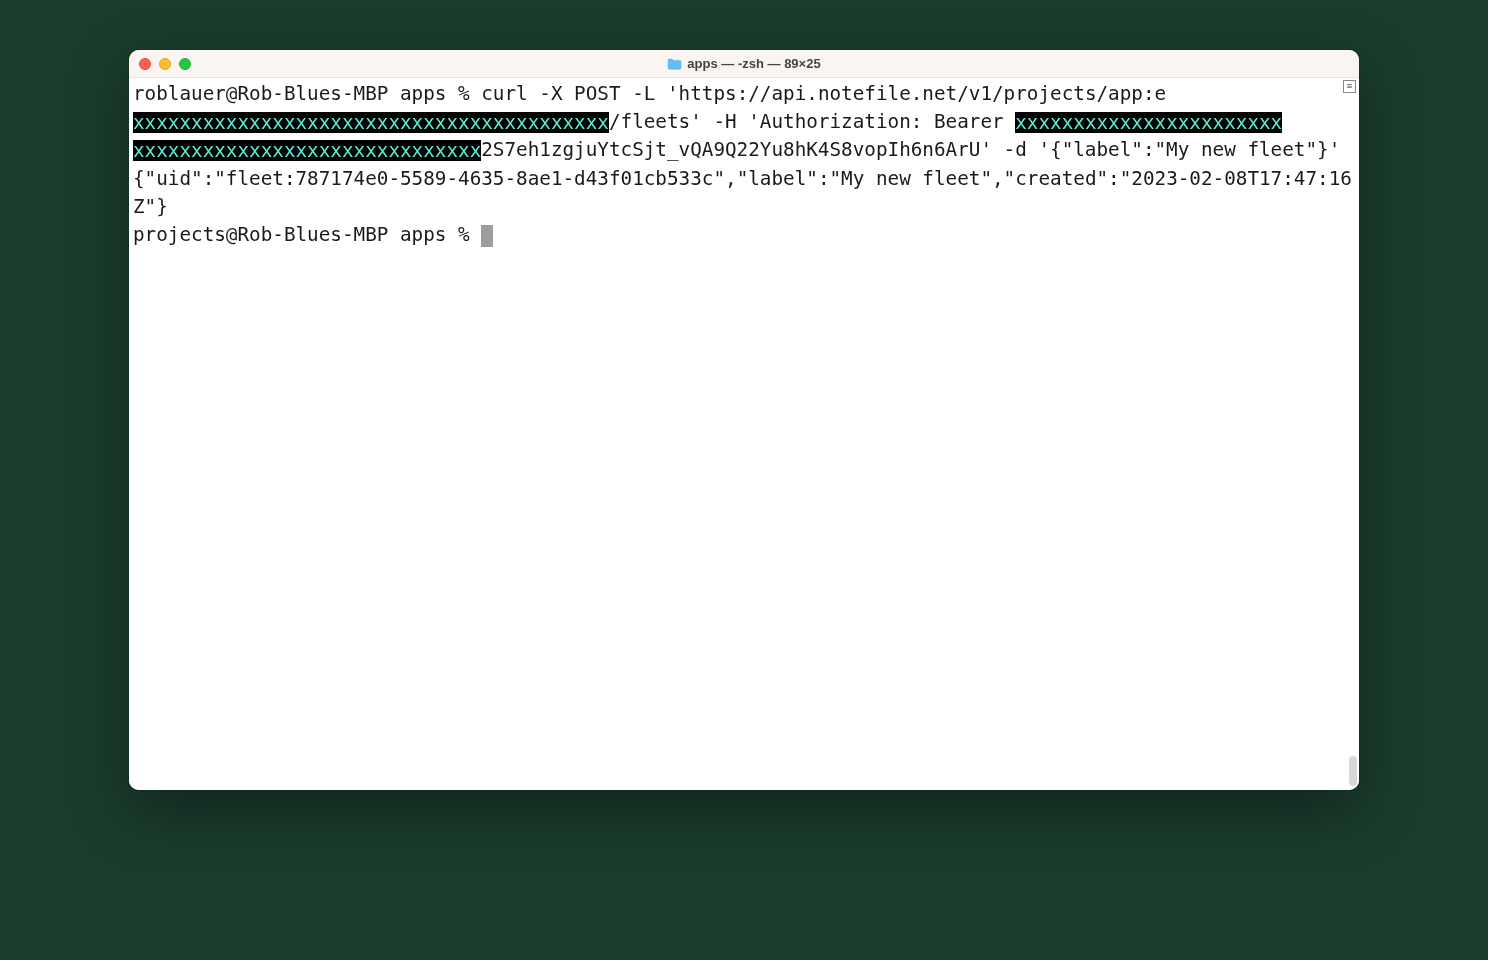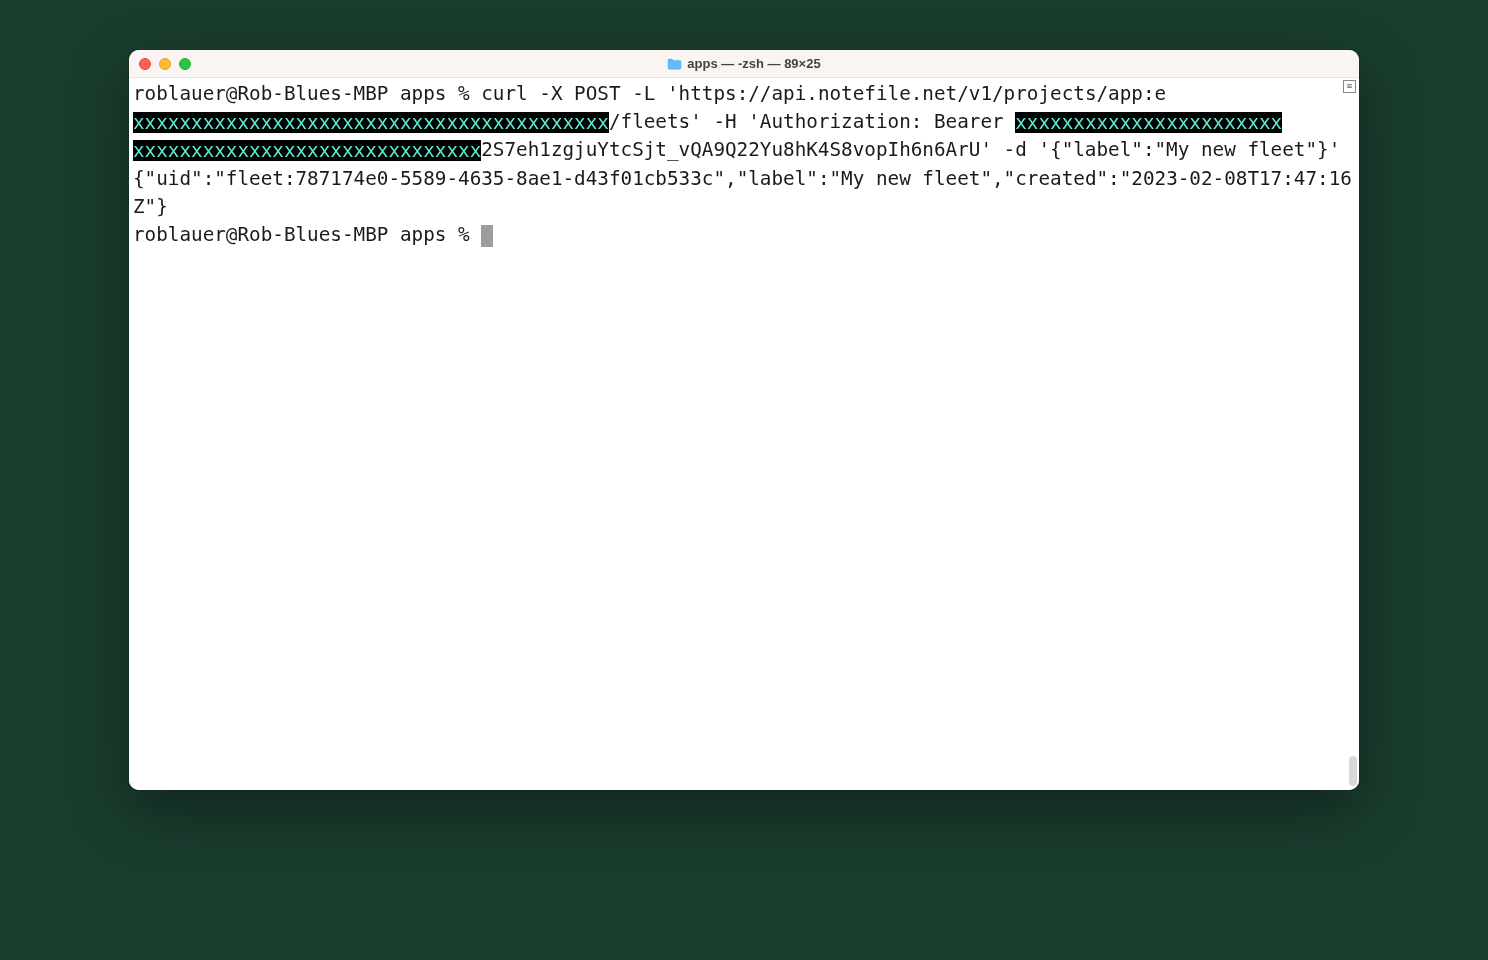--- a/index.html
+++ b/index.html
@@ -147,17 +147,17 @@
         <svg width="15" height="12" viewBox="0 0 15 12">
           <path d="M1 2.2 C1 1.5 1.5 1 2.2 1 L5.2 1 L6.5 2.4 L12.8 2.4 C13.5 2.4 14 2.9 14 3.6 L14 10 C14 10.7 13.5 11.2 12.8 11.2 L2.2 11.2 C1.5 11.2 1 10.7 1 10 Z" fill="#62bdf7" stroke="#3fa3e0" stroke-width="0.4"></path>
         </svg>
       </span>
       <span>apps — -zsh — 89×25</span>
     </div>
   </div>
 
   <div class="terminal-body"><span><span>roblauer@Rob-Blues-MBP apps % curl -X POST -L 'https://api.notefile.net/v1/projects/app:e</span><span class="redacted" style="width:41ch">xxxxxxxxxxxxxxxxxxxxxxxxxxxxxxxxxxxxxxxxx</span><span>/fleets' -H 'Authorization: Bearer </span><span class="redacted" style="width:23ch">xxxxxxxxxxxxxxxxxxxxxxx</span><span class="redacted" style="width:30ch">xxxxxxxxxxxxxxxxxxxxxxxxxxxxxx</span><span>2S7eh1zgjuYtcSjt_vQA9Q22Yu8hK4S8vopIh6n6ArU' -d '{"label":"My new fleet"}'</span></span>
 <span>{"uid":"fleet:787174e0-5589-4635-8ae1-d43f01cb533c","label":"My new fleet","created":"2023-02-08T17:47:16Z"}</span>
-<span><span>roblauer@Rob-Blues-MBP apps % </span><span class="cursor-block"></span></span>
+<span><span>projects@Rob-Blues-MBP apps % </span><span class="cursor-block"></span></span>
     <div class="scroll-indicator">≡</div>
     <div class="scroll-track"></div>
   </div>
 </div>
 
 </body></html>

